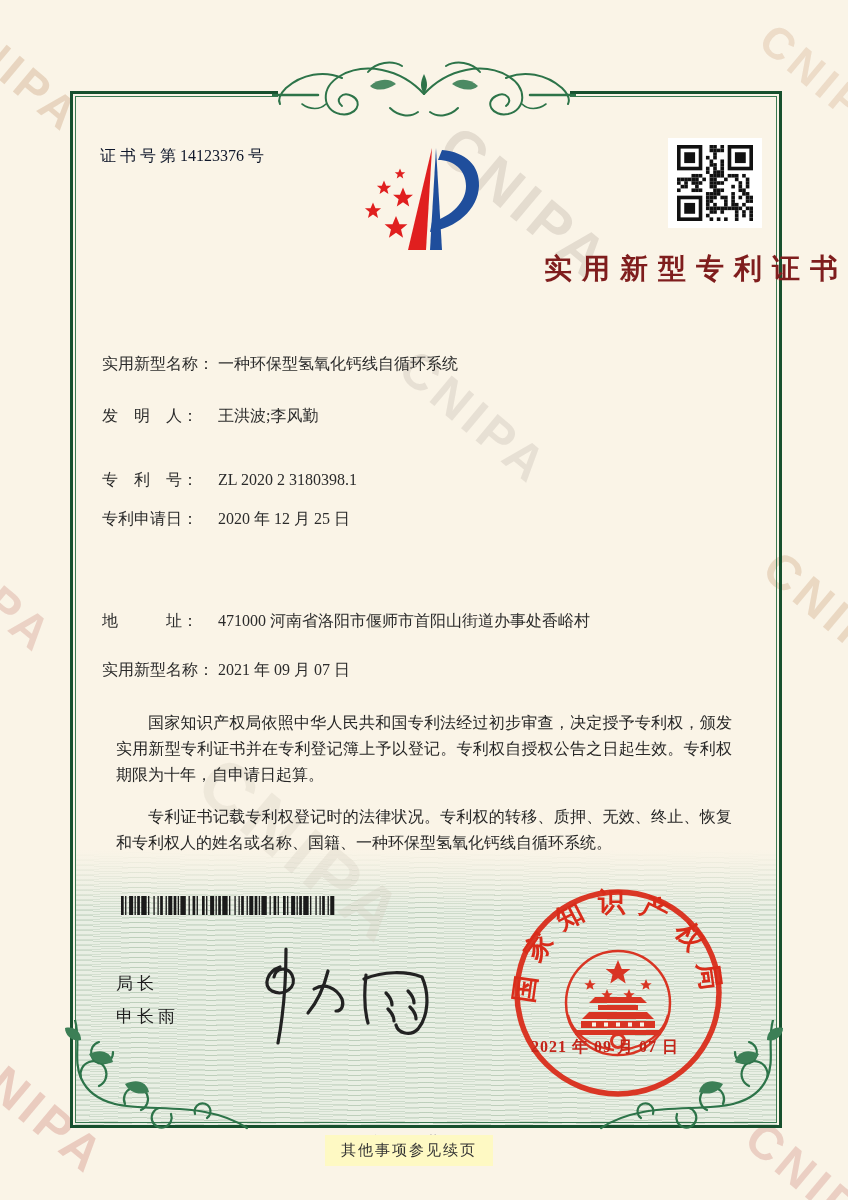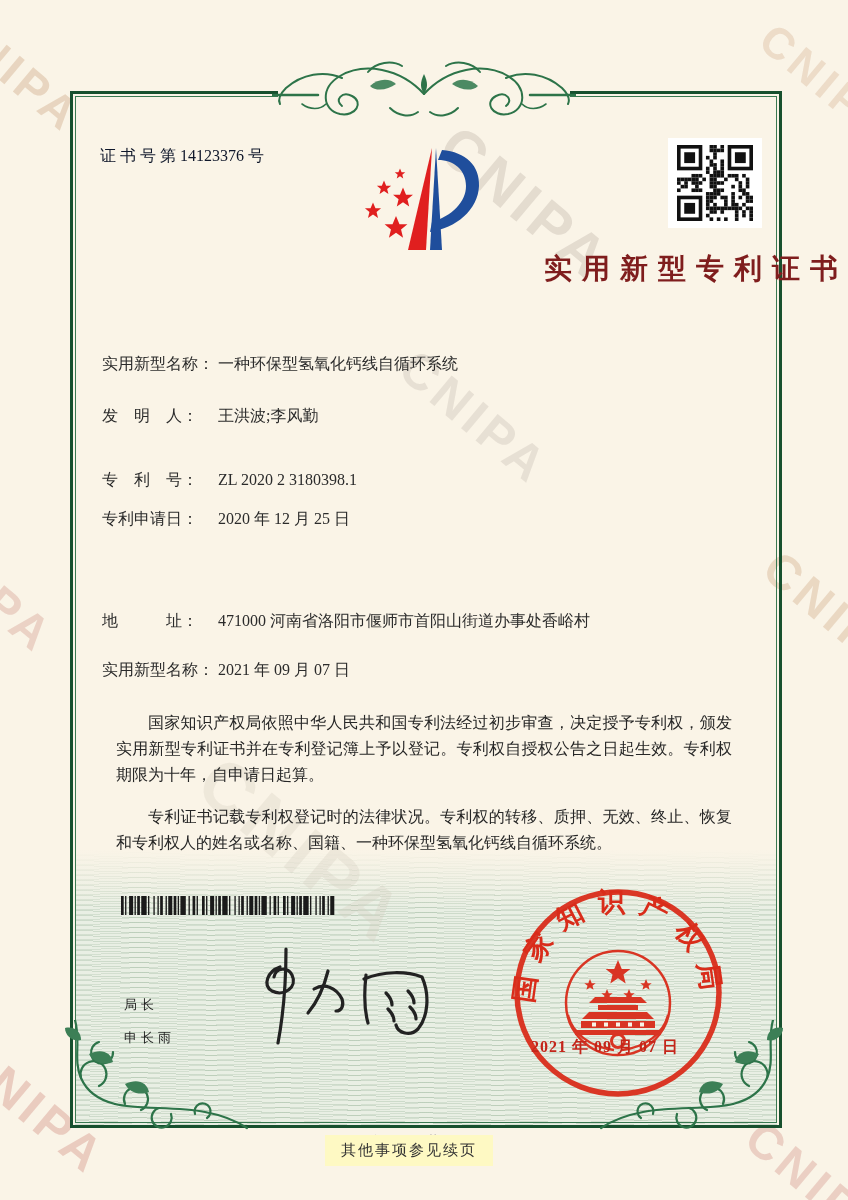--- a/index.html
+++ b/index.html
@@ -35,21 +35,21 @@
   .title{left:0;right:0;top:250px;text-align:right;font-size:28px;font-weight:bold;
          letter-spacing:10px;color:#7f1d1d;z-index:3;}
   .field{left:102px;font-size:16px;color:#2b2b2b;z-index:3;white-space:nowrap;}
   .field .lbl{display:inline-block;min-width:116px;}
   .grant2{position:absolute;left:268px;top:0;white-space:nowrap;}
   .paras{left:100px;top:694px;width:648px;font-size:16px;line-height:26px;color:#262626;
          text-align:justify;z-index:3;}
   .paras p{margin:16px;text-indent:2em;}
   .qr-box{left:668px;top:138px;width:94px;height:90px;background:#ffffff;z-index:3;
           display:flex;align-items:center;justify-content:center;}
-  .signer{left:124px;font-size:13px;letter-spacing:4px;color:#1e1e1e;z-index:3;margin-top:24px;}
+  .signer{left:116px;font-size:17px;letter-spacing:4px;color:#1e1e1e;z-index:3;}
   .seal-date{left:520px;top:1037px;width:170px;text-align:center;font-size:16px;font-weight:bold;
              color:#c4251a;letter-spacing:1px;z-index:6;white-space:nowrap;}
   .page-info{left:0;right:0;top:1093px;text-align:center;font-size:15px;color:#2a2a2a;z-index:3;margin-top:40px;}
   .cont-box{left:325px;top:1135px;background:#fef9c3;padding:6px 16px;font-size:15px;
             letter-spacing:2px;color:#333;z-index:3;}
   .z3{z-index:3}.z4{z-index:4}.z5{z-index:5}
 </style>
 </head>
 <body>
 

